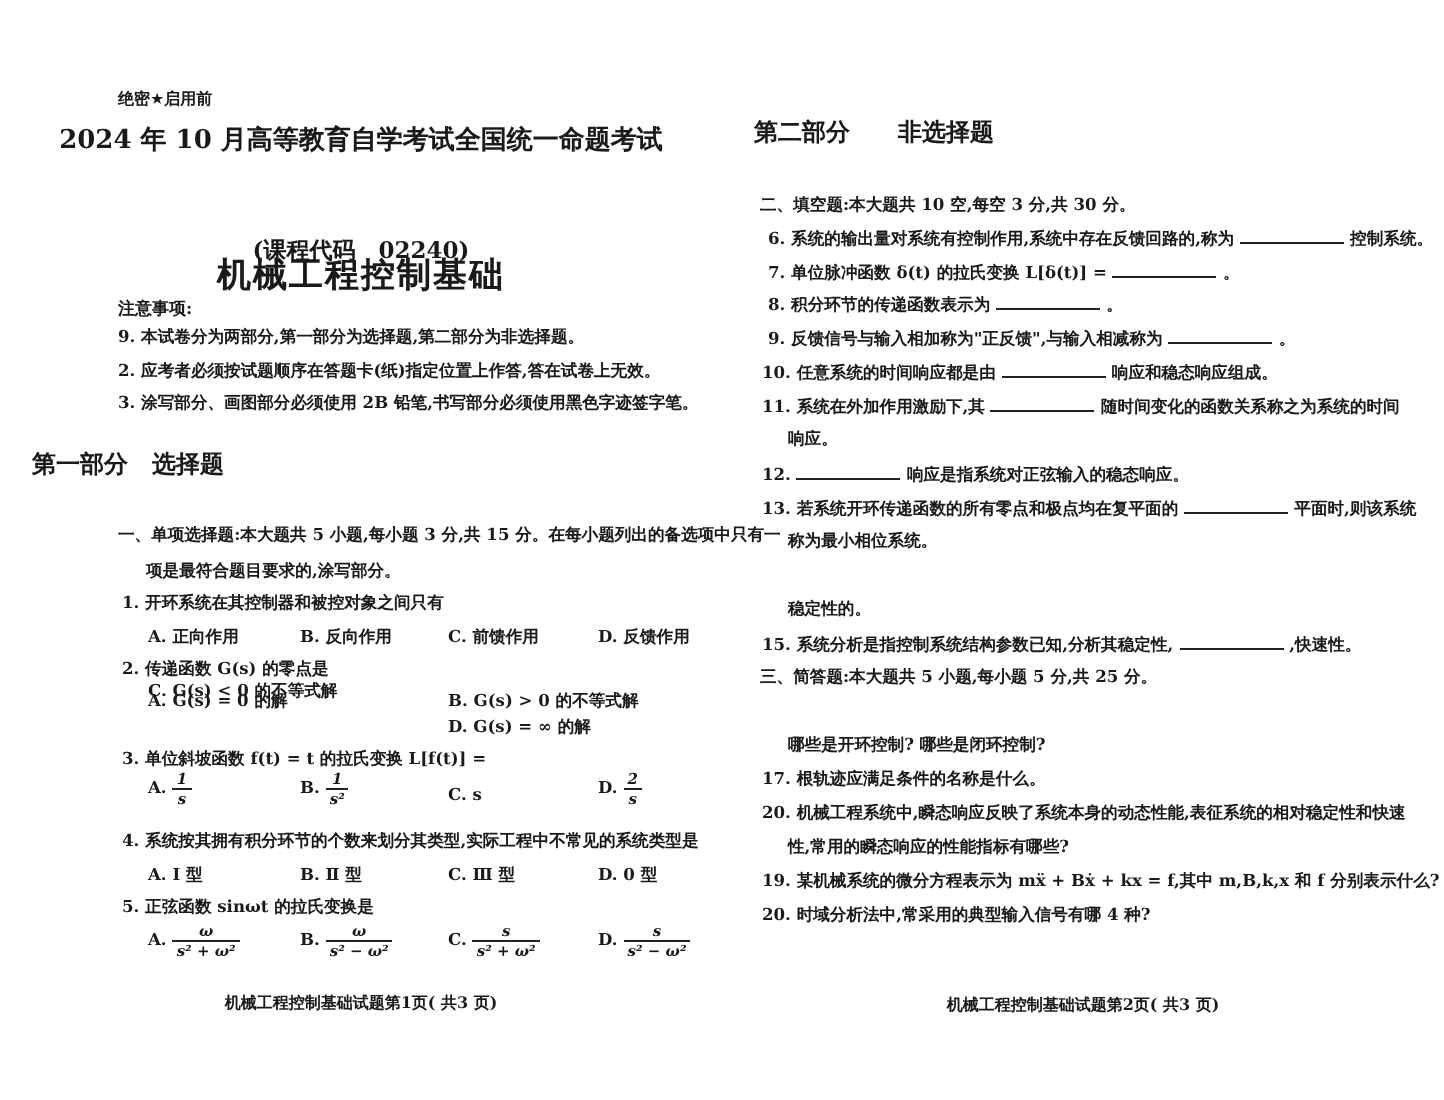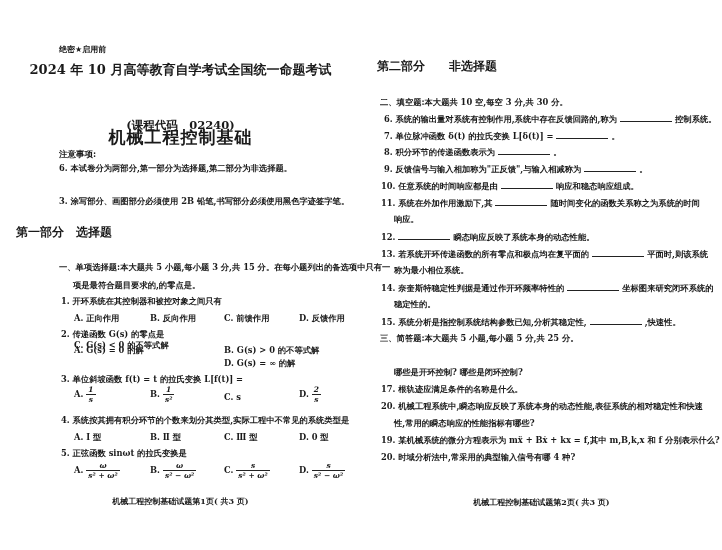--- a/index.html
+++ b/index.html
@@ -28,27 +28,28 @@
 </head>
 <body>
 
 <div class="page left">
   <div class="abs secret">绝密★启用前</div>
   <div class="abs exam-title">2024 年 10 月高等教育自学考试全国统一命题考试</div>
   <div class="abs subject">机械工程控制基础</div>
   <div class="abs code">(课程代码　02240)</div>
 
   <div class="abs notes-h">注意事项:</div>
-  <div class="abs note" style="top:163px">6. 本试卷分为两部分,第一部分为选择题,第二部分为非选择题。</div>
+  <div class="abs note" style="top:163px">9. 本试卷分为两部分,第一部分为选择题,第二部分为非选择题。</div>
+  <div class="abs note" style="top:180px">2. 应考者必须按试题顺序在答题卡(纸)指定位置上作答,答在试卷上无效。</div>
   <div class="abs note" style="top:196px">3. 涂写部分、画图部分必须使用 2B 铅笔,书写部分必须使用黑色字迹签字笔。</div>
 
   <div class="abs part" style="top:224px">第一部分　选择题</div>
 
   <div class="abs sec" style="left:59px;top:262px">一、单项选择题:本大题共 5 小题,每小题 3 分,共 15 分。在每小题列出的备选项中只有一</div>
-  <div class="abs sec" style="left:73px;top:280px">项是最符合题目要求的,的零点是。</div>
+  <div class="abs sec" style="left:73px;top:280px">项是最符合题目要求的,涂写部分。</div>
 
   <div class="abs q" style="left:61px;top:296px">1. 开环系统在其控制器和被控对象之间只有</div>
   <div class="abs opt" style="left:74px;top:313px">A. 正向作用</div>
   <div class="abs opt" style="left:150px;top:313px">B. 反向作用</div>
   <div class="abs opt" style="left:224px;top:313px">C. 前馈作用</div>
   <div class="abs opt" style="left:299px;top:313px">D. 反馈作用</div>
 
   <div class="abs q" style="left:61px;top:329px">2. 传递函数 G(s) 的零点是</div>
   <div class="abs opt" style="left:74px;top:345px">A. G(s) = 0 的解</div>
   <div class="abs opt" style="left:224px;top:345px">B. G(s) &gt; 0 的不等式解</div>
@@ -95,24 +96,23 @@
 
   <div class="abs sec" style="left:19px;top:97px">二、填空题:本大题共 10 空,每空 3 分,共 30 分。</div>
 
   <div class="abs q" style="left:23px;top:113px"><span>6. 系统的输出量对系统有控制作用,系统中存在反馈回路的,称为</span><span class="blank"></span><span>控制系统。</span></div>
   <div class="abs q" style="left:23px;top:130px"><span>7. 单位脉冲函数 δ(t) 的拉氏变换 L[δ(t)] =</span><span class="blank"></span><span>。</span></div>
   <div class="abs q" style="left:23px;top:146px"><span>8. 积分环节的传递函数表示为</span><span class="blank"></span><span>。</span></div>
   <div class="abs q" style="left:23px;top:163px"><span>9. 反馈信号与输入相加称为"正反馈",与输入相减称为</span><span class="blank"></span><span>。</span></div>
   <div class="abs q" style="left:20px;top:180px"><span>10. 任意系统的时间响应都是由</span><span class="blank"></span><span>响应和稳态响应组成。</span></div>
   <div class="abs q" style="left:20px;top:197px"><span>11. 系统在外加作用激励下,其</span><span class="blank"></span><span>随时间变化的函数关系称之为系统的时间</span></div>
   <div class="abs q" style="left:33px;top:214px">响应。</div>
-  <div class="abs q" style="left:20px;top:231px"><span>12.</span><span class="blank"></span><span>瞬态响应反映了系统本身的动态性能。</span></div>
+  <div class="abs q" style="left:20px;top:231px"><span>12.</span><span class="blank"></span><span>响应是指系统对正弦输入的稳态响应。</span></div>
   <div class="abs q" style="left:20px;top:248px"><span>13. 若系统开环传递函数的所有零点和极点均在复平面的</span><span class="blank"></span><span>平面时,则该系统</span></div>
   <div class="abs q" style="left:33px;top:265px">称为最小相位系统。</div>
-  <div class="abs q" style="left:20px;top:282px"><span>14. 奈奎斯特稳定性判据是通过作开环频率特性的</span><span class="blank"></span><span>坐标图来研究闭环系统的</span></div>
   <div class="abs q" style="left:33px;top:299px">稳定性的。</div>
   <div class="abs q" style="left:20px;top:316px"><span>15. 系统分析是指控制系统结构参数已知,分析其稳定性,</span><span class="blank"></span><span>,快速性。</span></div>
 
   <div class="abs sec" style="left:19px;top:333px">三、简答题:本大题共 5 小题,每小题 5 分,共 25 分。</div>
 
   <div class="abs q" style="left:33px;top:367px">哪些是开环控制? 哪些是闭环控制?</div>
   <div class="abs q" style="left:20px;top:384px">17. 根轨迹应满足条件的名称是什么。</div>
   <div class="abs q" style="left:20px;top:401px">20. 机械工程系统中,瞬态响应反映了系统本身的动态性能,表征系统的相对稳定性和快速</div>
   <div class="abs q" style="left:33px;top:418px">性,常用的瞬态响应的性能指标有哪些?</div>
   <div class="abs q" style="left:20px;top:435px">19. 某机械系统的微分方程表示为 mẍ + Bẋ + kx = f,其中 m,B,k,x 和 f 分别表示什么?</div>

